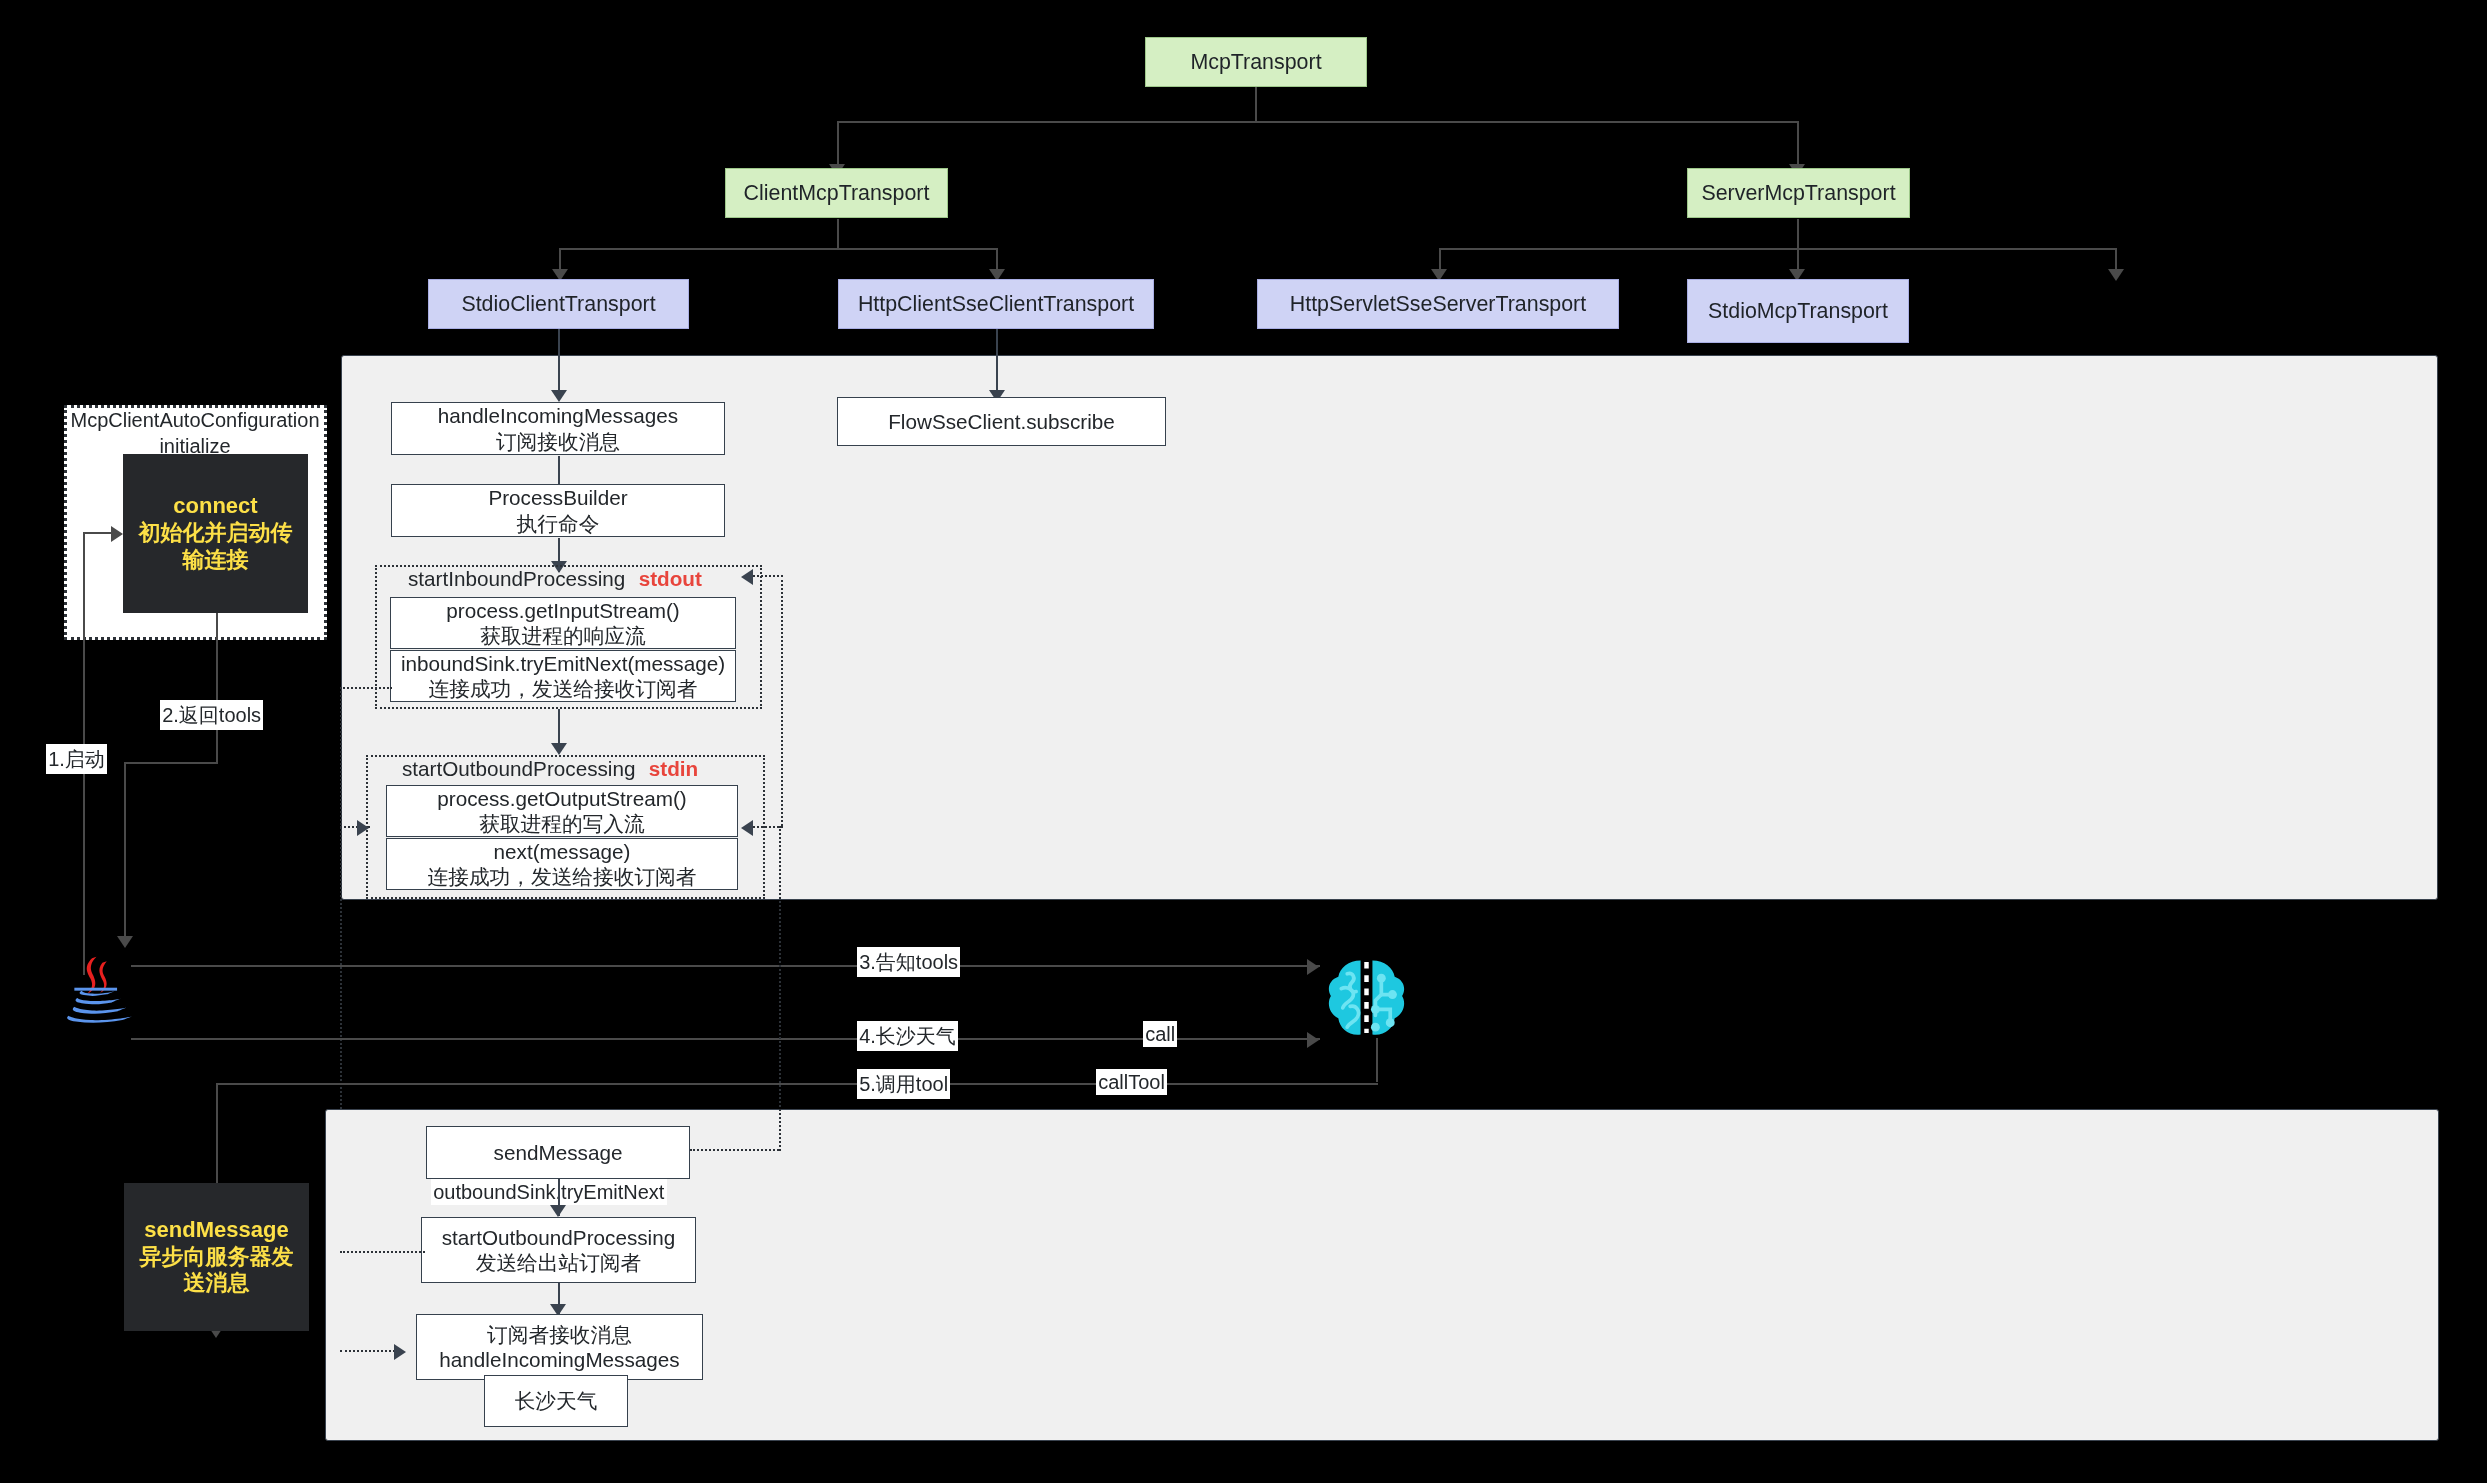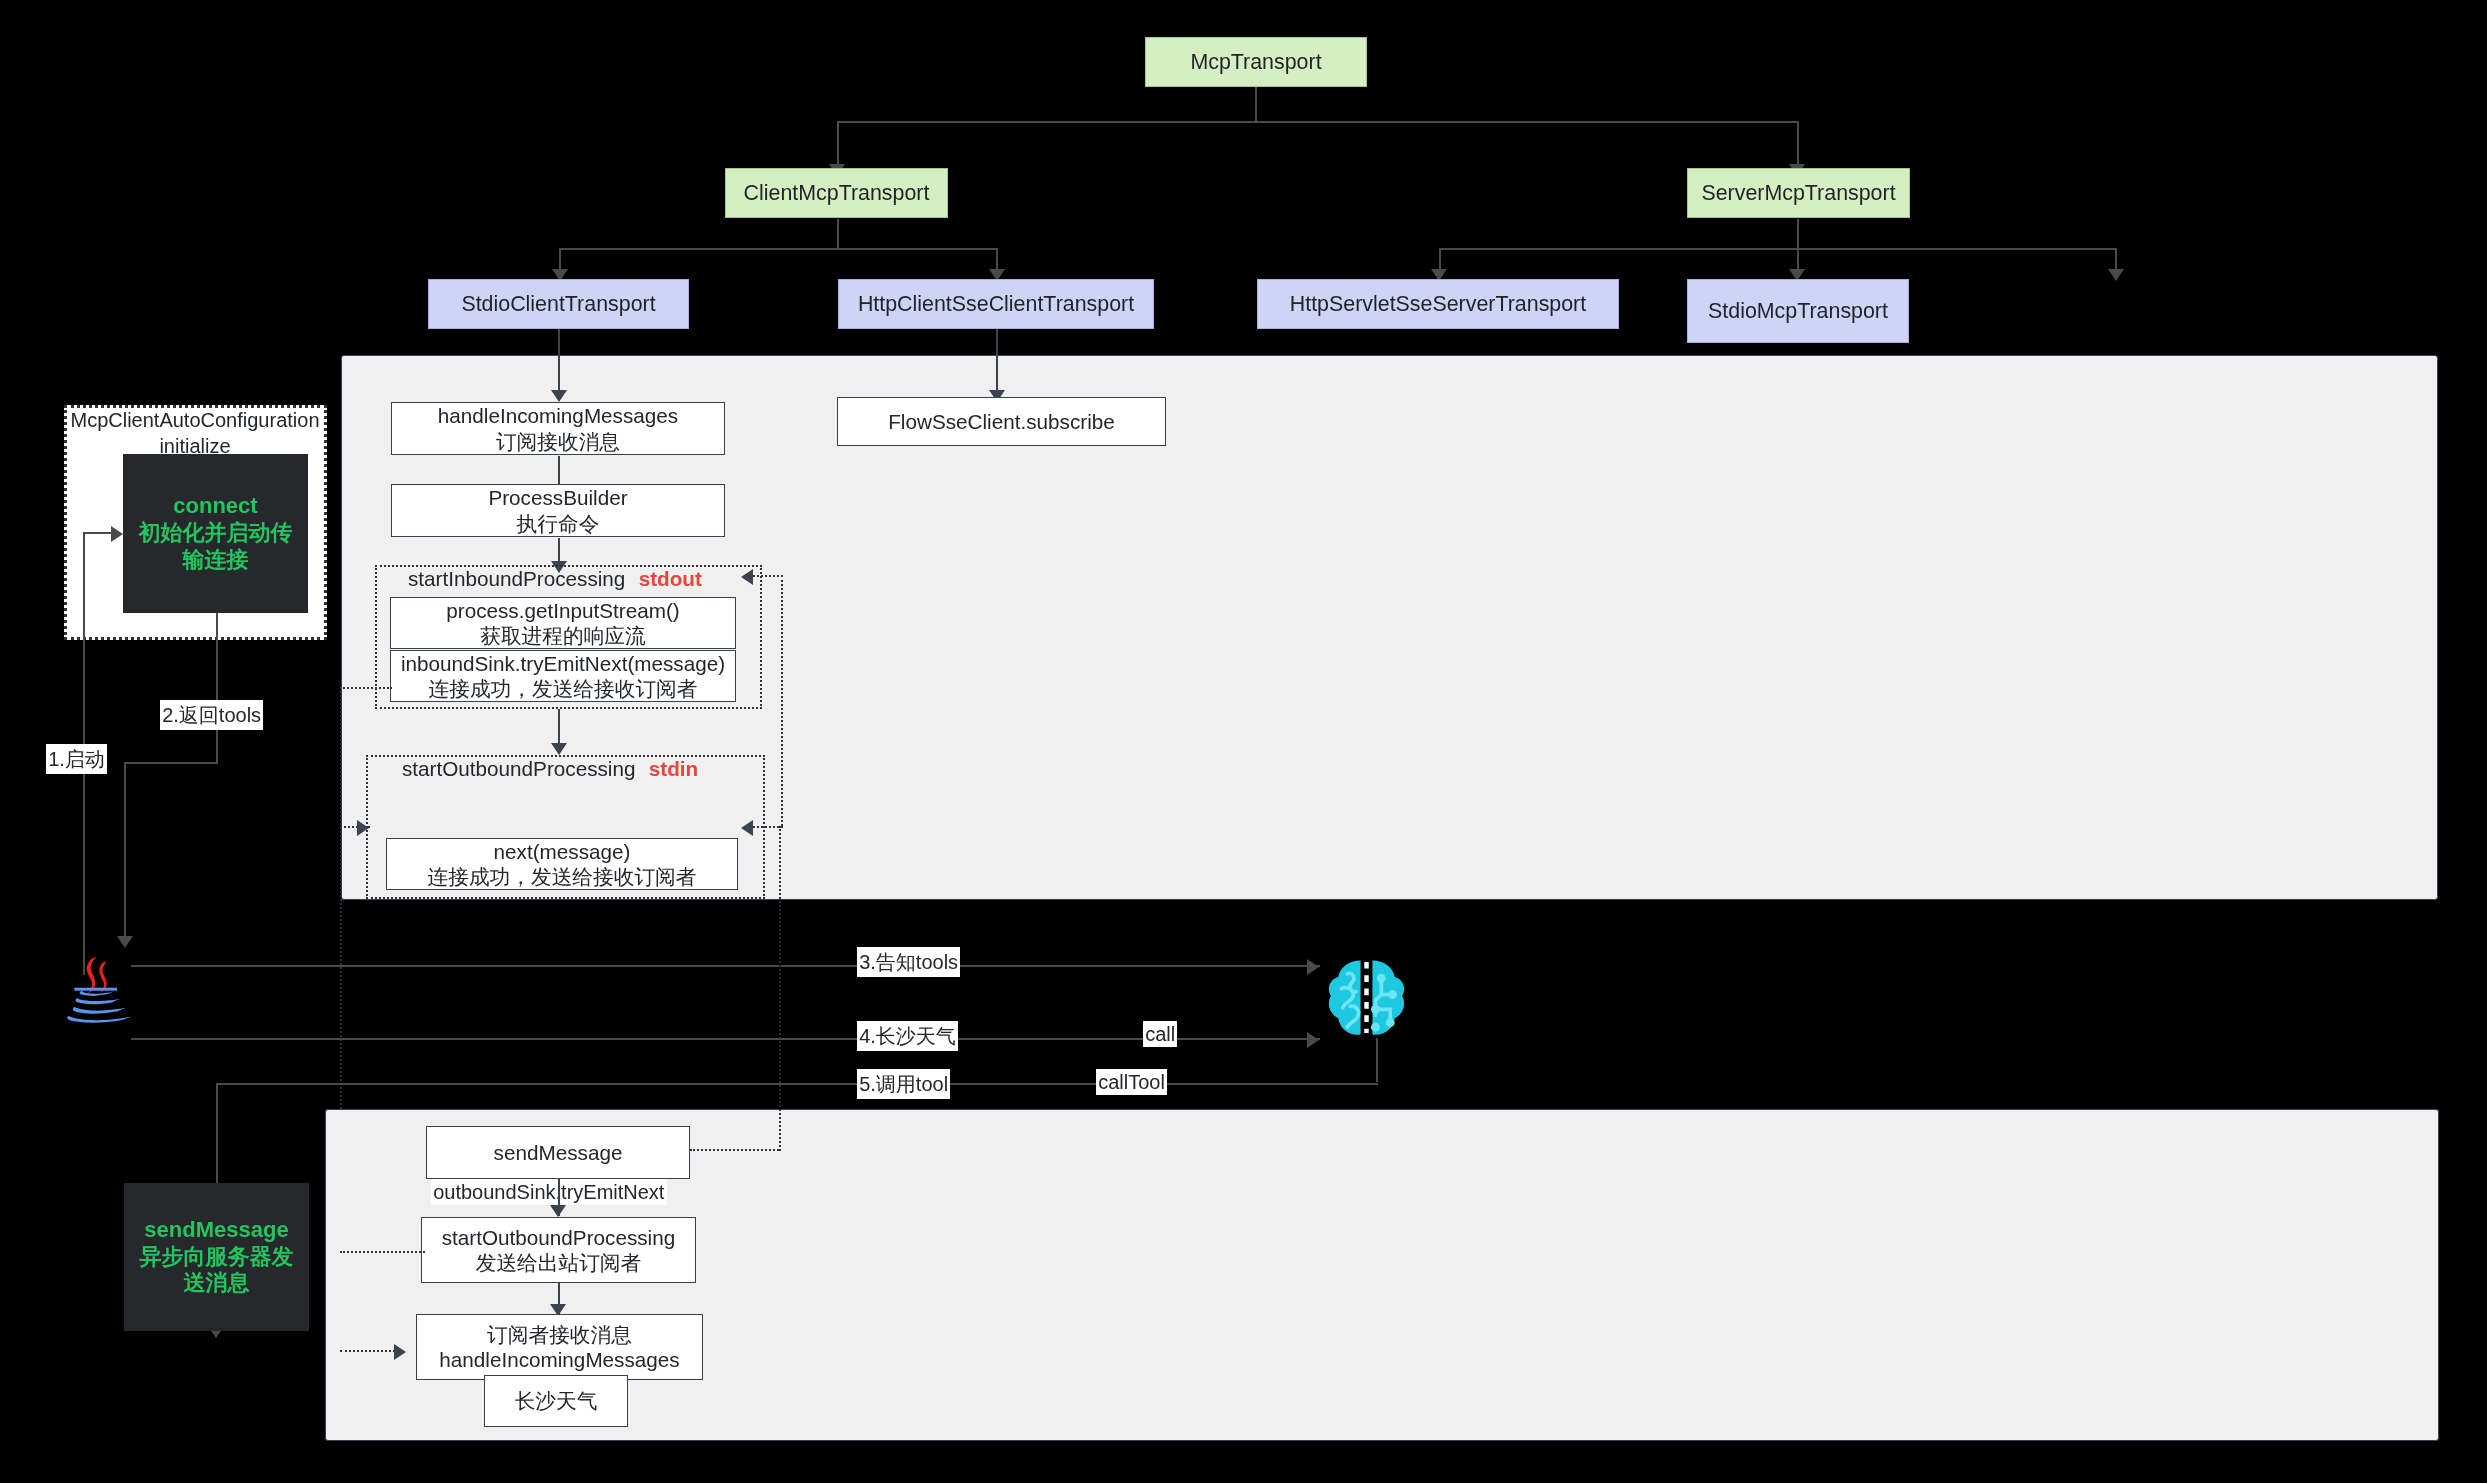--- a/index.html
+++ b/index.html
@@ -30,21 +30,21 @@
   .n-lav{
     background:#cfd3f5;border:0.7px solid #a9aee4;
     color:#1f2328;font-size:21.4px;
   }
   .n-white{
     background:#ffffff;border:1.5px solid #36414d;
     color:#23272b;font-size:20.7px;
   }
   .n-dark{
     background:#26282b;border:0.7px solid #26282b;
-    color:#22c55e;font-size:22px;font-weight:bold;
+    color:#fde047;font-size:22px;font-weight:bold;
   }
   
   .panel{
     position:absolute;box-sizing:border-box;
     background:#f0f0f0;border:1.5px solid #3a434f;
     border-radius:3px;
   }
   .panel-dashed{
     position:absolute;box-sizing:border-box;
     background:#ffffff;
@@ -162,20 +162,22 @@
 连接成功，发送给接收订阅者</div>
 
   <div class="ln ln-v" style="left:558px;top:709px;height:43px;"></div>
   <div class="arrow ar-down" style="left:551px;top:743px;"></div>
 
   <div class="grp-dotted" style="left:366px;top:755px;width:399px;height:144px;"></div>
   <div class="grp-title" style="left:402px;top:757px;">
     <span>startOutboundProcessing</span><span class="kw">stdin</span>
   </div>
 
+  <div class="node n-white" style="left:386px;top:785px;width:352px;height:52px;">process.getOutputStream()
+获取进程的写入流</div>
   <div class="node n-white" style="left:386px;top:838px;width:352px;height:52px;">next(message)
 连接成功，发送给接收订阅者</div>
 
 
   <div class="dln dln-v" style="left:781px;top:575px;height:251px;"></div>
   <div class="dln dln-h" style="left:753px;top:575px;width:29.5px;"></div>
   <div class="arrow ar-left" style="left:741px;top:569px;"></div>
   <div class="dln dln-h" style="left:753px;top:826px;width:29.5px;"></div>
   <div class="arrow ar-left" style="left:741px;top:820px;"></div>
 

